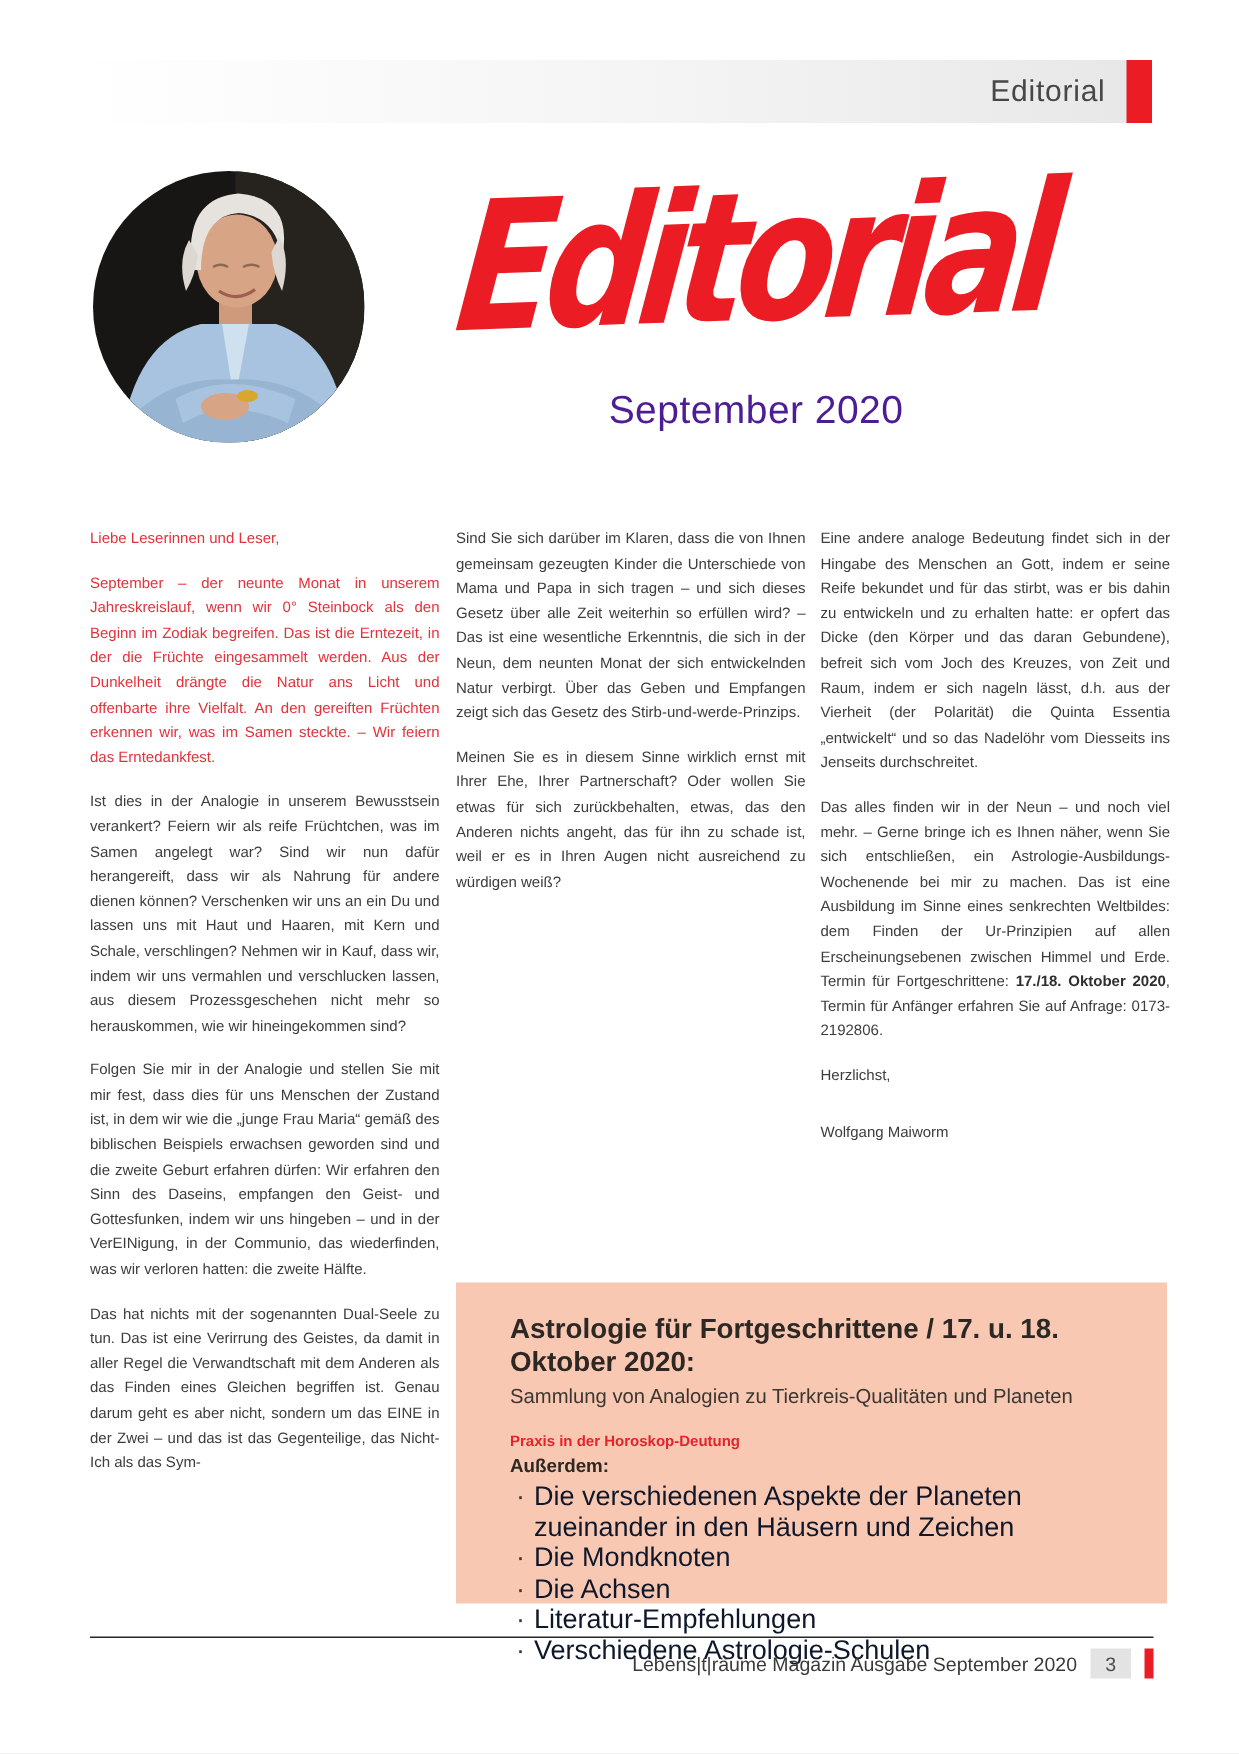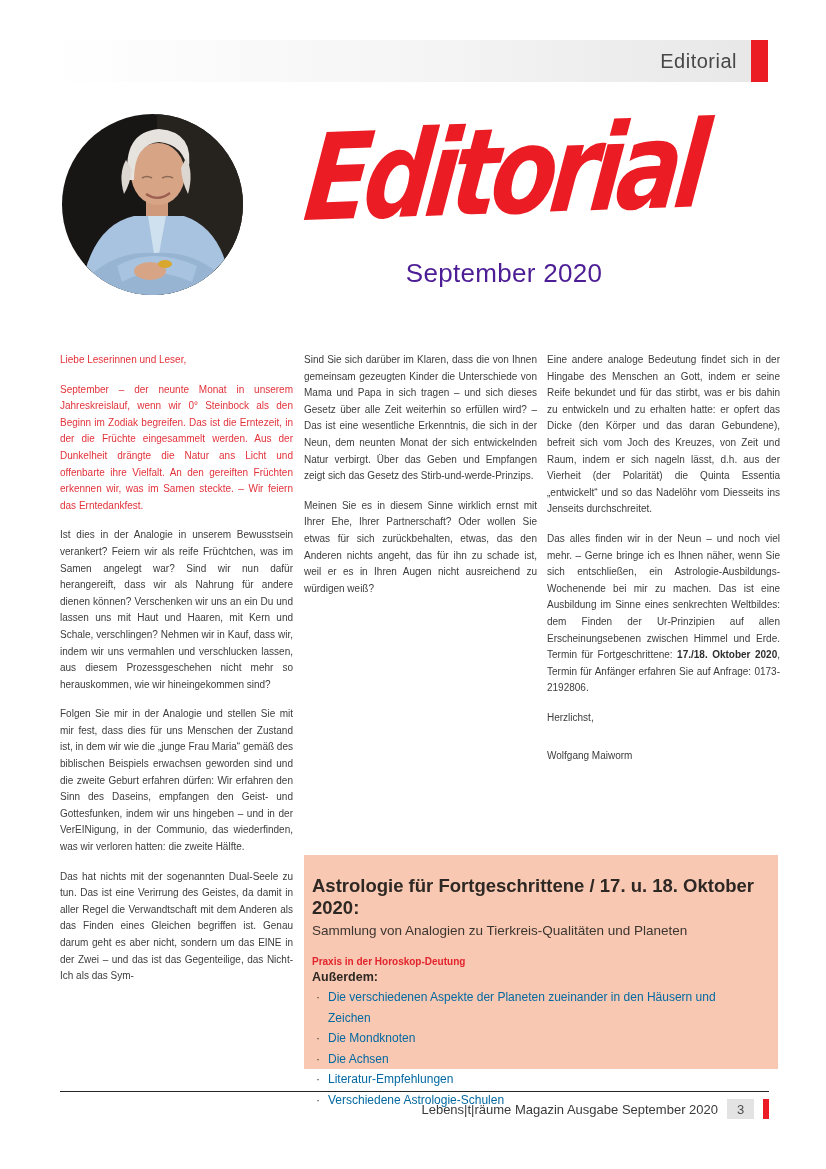--- a/index.html
+++ b/index.html
@@ -42,27 +42,27 @@
   .col-1{left:60px;}
   .col-2{left:304px;}
   .col-3{left:547px;}
   .col p{margin:0 0 13px;}
   .col p.red{color:#e2323a;}
   .col p.closing{margin-bottom:22px;}
   .col p strong{font-weight:700;color:#2f2f2f;}
   
   .promo-box{
     position:absolute;left:304px;top:855px;width:474px;height:214px;
-    background:#f9c8b3;box-sizing:border-box;padding:20px 18px 12px 8px;
+    background:#f9c8b3;box-sizing:border-box;padding:20px 18px 12px 36px;
   }
   .promo-title{font-size:18.5px;font-weight:700;color:#2d2823;margin:0 0 4px;}
   .promo-subtitle{font-size:13.5px;color:#3c3630;margin:0 0 18px;}
   .promo-heading-red{font-size:10px;font-weight:700;color:#e2242c;margin:0 0 3px;}
   .promo-heading-bold{font-size:12.5px;font-weight:700;color:#2d2823;margin:0 0 3px;}
-  .promo-bullets{list-style:none;margin:0;padding:0;font-size:12px;color:#0369a1;}
+  .promo-bullets{list-style:none;margin:0;padding:0;font-size:18px;color:#0f172a;}
   .promo-bullets li{padding-left:16px;position:relative;line-height:20.5px;}
   .promo-bullets li::before{content:"·";position:absolute;left:4px;color:#3c3630;}
   
   .footer-divider{position:absolute;left:60px;top:1091px;width:709px;border-top:1.5px solid #262626;}
   .footer-row{
     position:absolute;left:60px;top:1099px;width:709px;height:20px;
     display:flex;align-items:center;justify-content:flex-end;gap:9px;
   }
   .footer-text{font-size:13px;color:#3a3a3a;}
   .page-number-badge{

